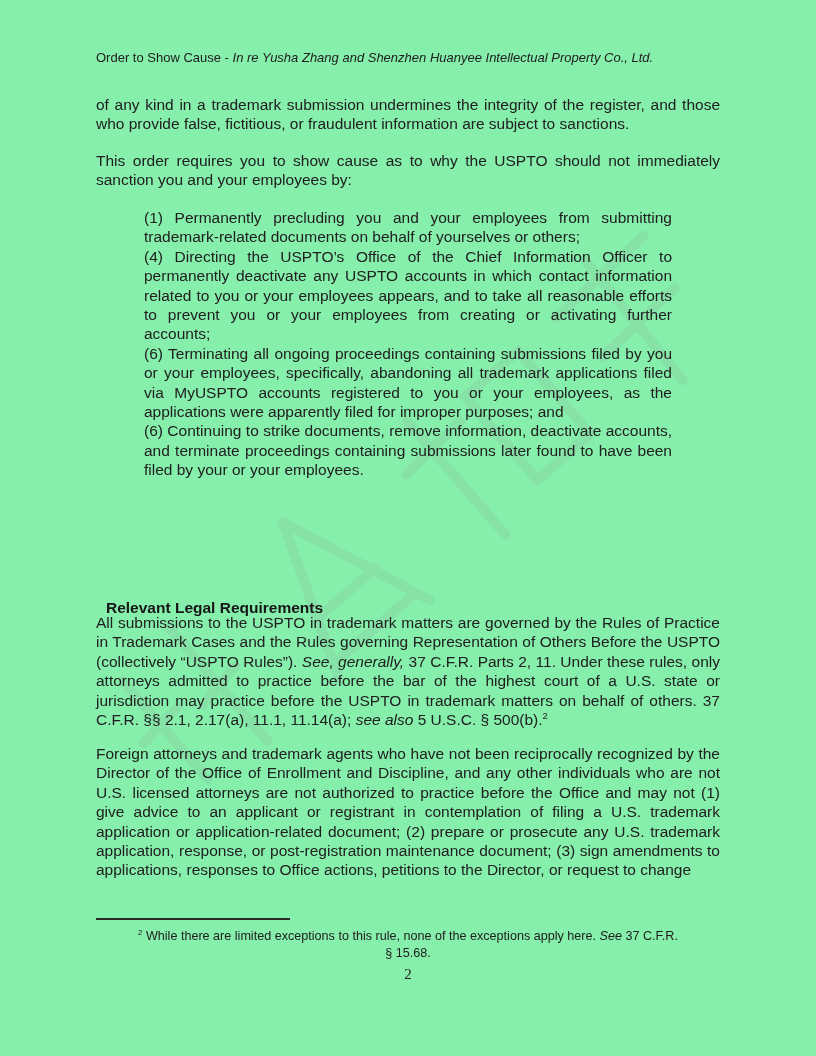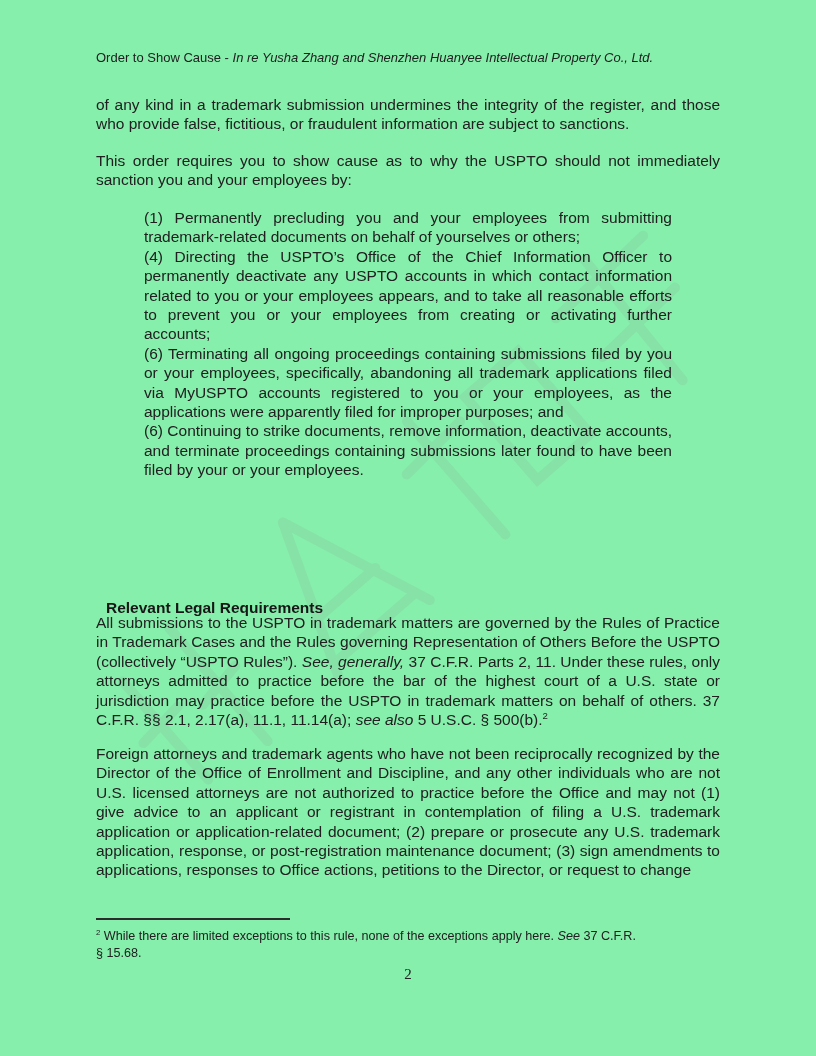--- a/index.html
+++ b/index.html
@@ -75,21 +75,21 @@
     z-index: 2;
   }
   .footnote {
     position: absolute;
     top: 928px;
     left: 96px;
     width: 624px;
     margin: 0;
     font-size: 12.6px;
     line-height: 17px;
-    text-align: left;
+    text-align: center;
     z-index: 2;
   }
   .page-number {
     position: absolute;
     top: 966px;
     left: 0;
     width: 816px;
     text-align: center;
     font-family: "Liberation Serif", serif;
     font-size: 15px;

